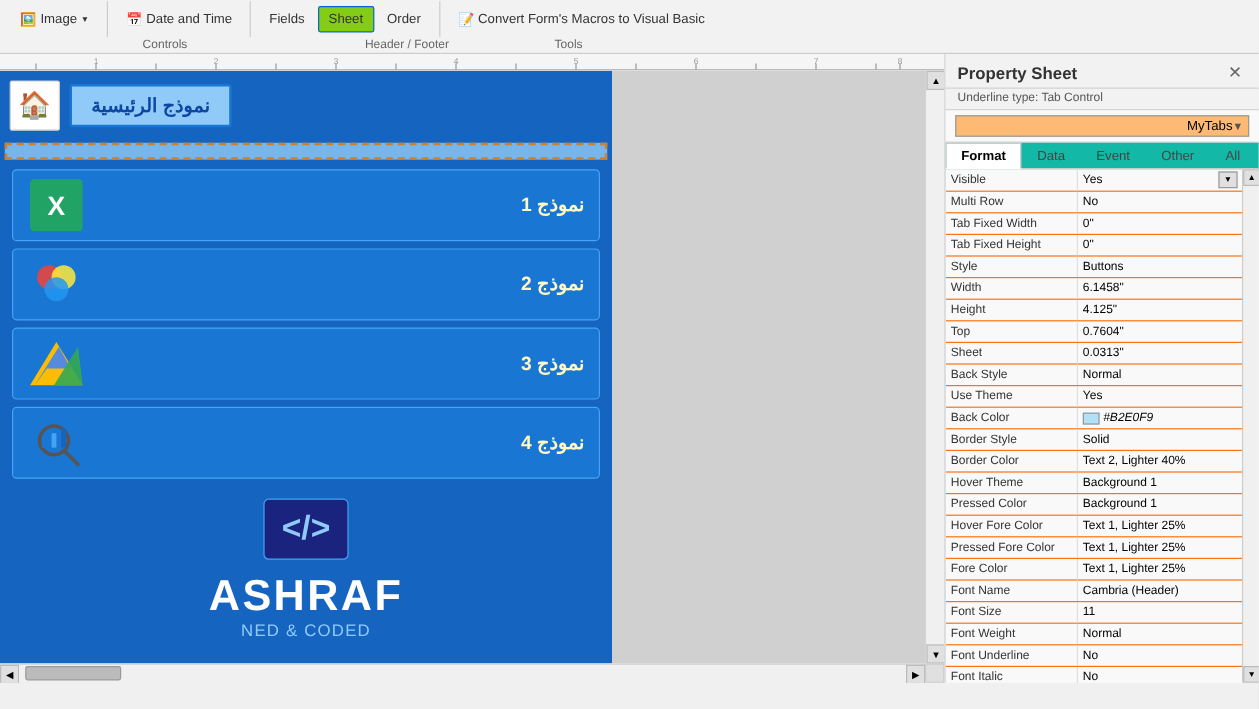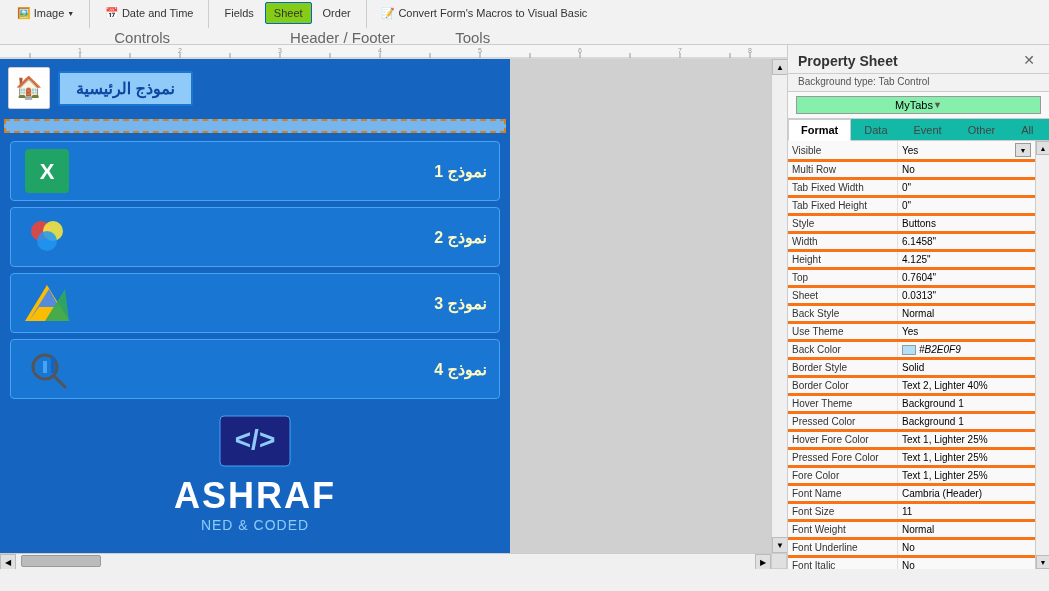--- a/index.html
+++ b/index.html
@@ -273,26 +273,26 @@
       display: flex;
       align-items: center;
       padding: 4px 8px;
       gap: 4px;
       border-bottom: 1px solid #ccc;
       background: #f9f9f9;
     }
     .selection-dropdown {
       flex: 1;
       border: 1px solid #999;
-      background: #86efac;
+      background: #fdba74;
       padding: 2px 4px;
       font-size: 11px;
       display: flex;
       align-items: center;
-      justify-content: center;
+      justify-content: flex-end;
       cursor: pointer;
     }
     .dropdown-arrow {
       font-size: 9px;
       color: #555;
     }
 
     
     .tabs-row {
       display: flex;
@@ -317,21 +317,21 @@
     }
 
     
     .prop-table {
       flex: 1;
       overflow-y: auto;
       overflow-x: hidden;
     }
     .prop-row {
       display: flex;
-      border-bottom: 3px solid #f97316;
+      border-bottom: 1px solid #f97316;
       min-height: 18px;
       align-items: stretch;
       text-align: right;
     }
     .prop-name {
       width: 110px;
       min-width: 110px;
       padding: 2px 4px;
       font-size: 10px;
       color: #333;
@@ -420,21 +420,21 @@
       </button>
       <button class="toolbar-btn">
         <span>Order</span>
       </button>
       <div class="toolbar-separator"></div>
       <button class="toolbar-btn">
         <span>📝</span>
         <span>Convert Form's Macros to Visual Basic</span>
       </button>
     </div>
-    <div style="display:flex; gap:60px; font-size:15px; color:#666; margin-top:1px;">
+    <div style="display:flex; gap:88px; font-size:10px; color:#666; margin-top:1px;">
       <span>Controls</span>
       <span style="margin-left:60px;">Header / Footer</span>
       <span>Tools</span>
     </div>
   </div>
 </div>
 
 <div class="main-area">
 
   <div class="canvas-area">
@@ -568,21 +568,21 @@
     </div>
 
     <div style="position:absolute; bottom:0; right:0; width:16px; height:16px; background:#e0e0e0; border:1px solid #ccc;"></div>
   </div>
 
   <div class="property-panel">
     <div class="panel-title-bar">
       <div class="panel-title">Property Sheet</div>
       <div class="close-btn">✕</div>
     </div>
-    <div class="panel-subtitle">Background type: Tab Control</div>
+    <div class="panel-subtitle">Underline type: Tab Control</div>
 
     <div class="selection-row">
       <div class="selection-dropdown">
         <span>MyTabs</span>
         <span class="dropdown-arrow">▼</span>
       </div>
     </div>
 
     <div class="tabs-row">
       <div class="tab active">Format</div>

